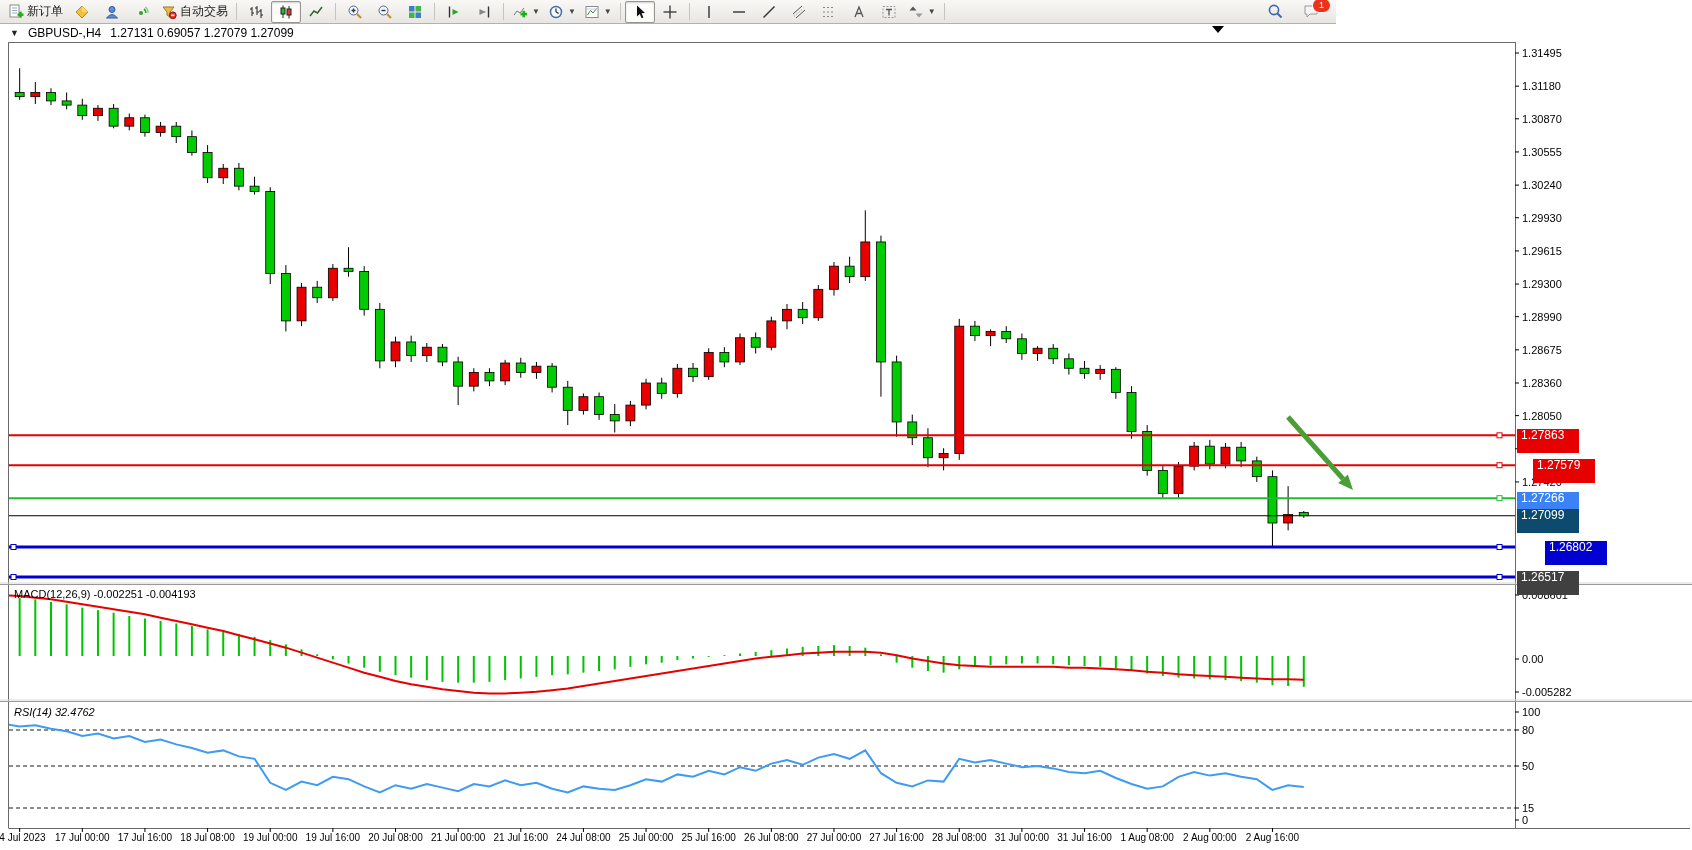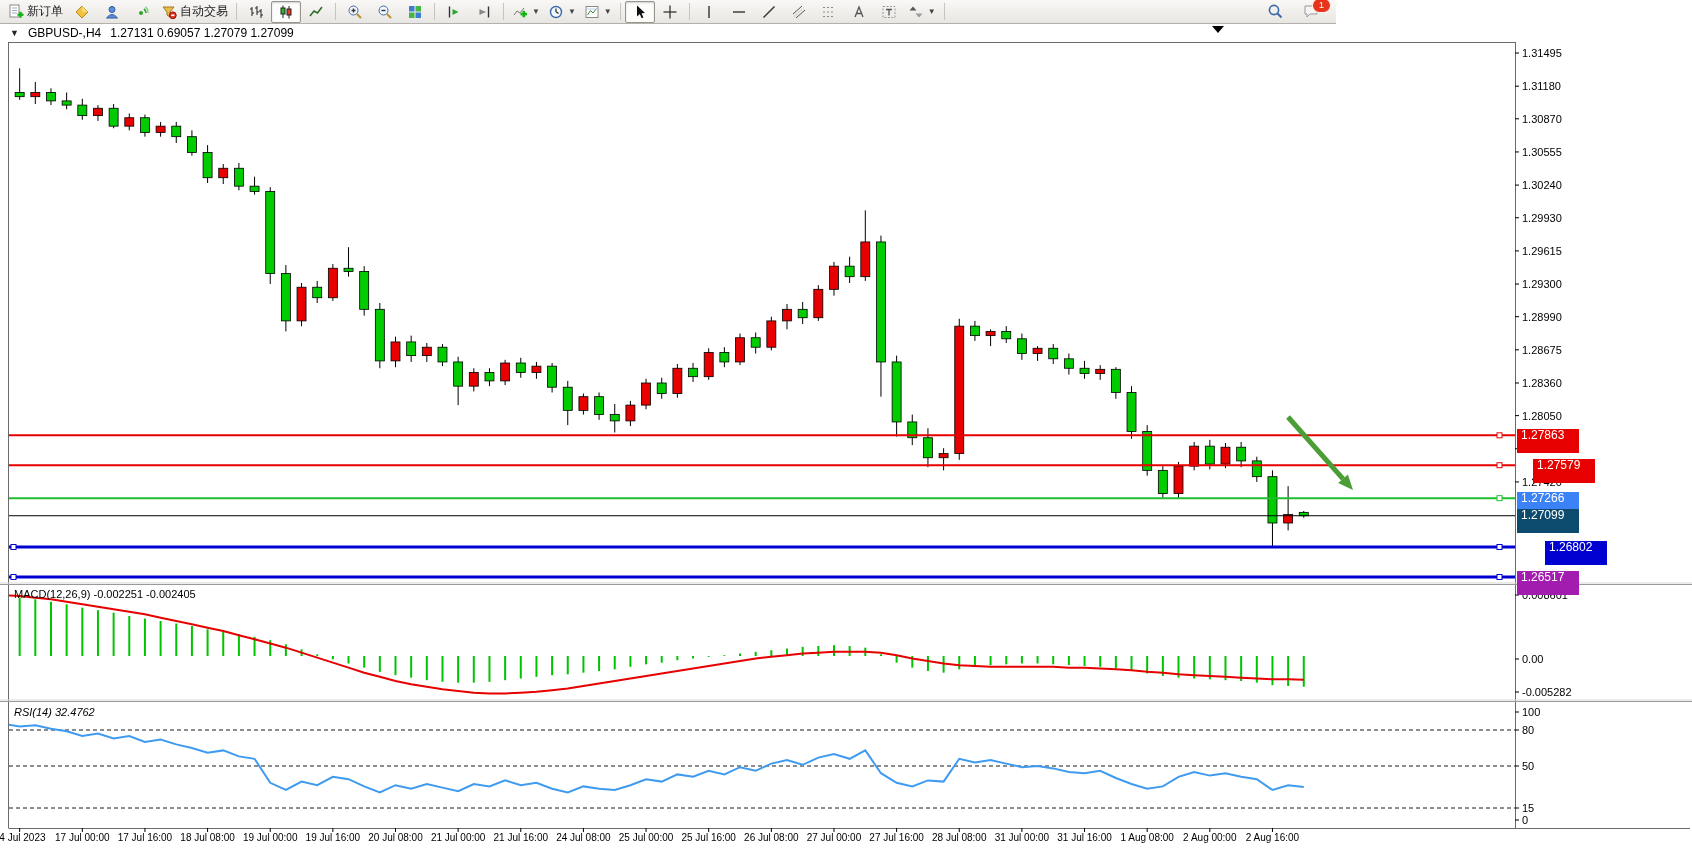--- a/index.html
+++ b/index.html
@@ -231,21 +231,21 @@
     </span>
   </div>
 </div>
 
 <div id="titlebar">
   <span id="title-caret">▼</span>
   <span>GBPUSD-,H4</span>
   <span>1.27131 0.69057 1.27079 1.27099</span>
 </div>
 
-<div class="paneLabel" style="left:14px;top:588px;"><span>MACD(12,26,9)</span> <span>-0.002251</span> <span>-0.002405</span></div>
+<div class="paneLabel" style="left:14px;top:588px;"><span>MACD(12,26,9)</span> <span>-0.002251</span> <span>-0.004193</span></div>
 <div class="paneLabel" style="left:14px;top:706px;font-style:italic;"><span>RSI(14)</span> <span>32.4762</span></div>
 
 <svg id="chart" width="1692" height="850">
     <defs>
       <clipPath id="plot">
         <rect x="9" y="42" width="1506" height="786"></rect>
       </clipPath>
     </defs>
     <g stroke="#6a6a6a" stroke-width="1">
       <line x1="8.5" y1="42" x2="8.5" y2="828"></line>
@@ -630,13 +630,13 @@
       <polygon points="1353,490 1338.1705309751308,483.11982206331527 1347.8795106954487,474.47484012056634" fill="#4a9e35"></polygon>
     </g>
     <polygon points="1212,26 1224,26 1218,33" fill="#000"></polygon>
   </svg>
 
 <div class="badge" style="top: 428.816px; background: rgb(230, 0, 0);">1.27863</div>
 <div class="badge" style="top: 458.711px; background: rgb(230, 0, 0); margin-left: 16px;">1.27579</div>
 <div class="badge" style="top: 491.658px; background: #3b82f6;">1.27266</div>
 <div class="badge" style="top: 509.237px; background: #0c4a6e;">1.27099</div>
 <div class="badge" style="top: 540.5px; background: rgb(0, 0, 208); margin-left: 28px;">1.26802</div>
-<div class="badge" style="top: 570.5px; background: #a21caf;">1.26517</div>
+<div class="badge" style="top: 570.5px; background: #404040;">1.26517</div>
 
 </body></html>

